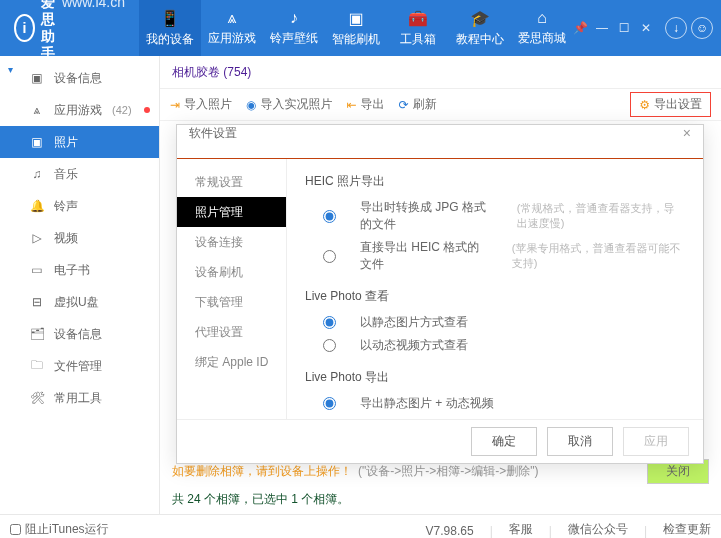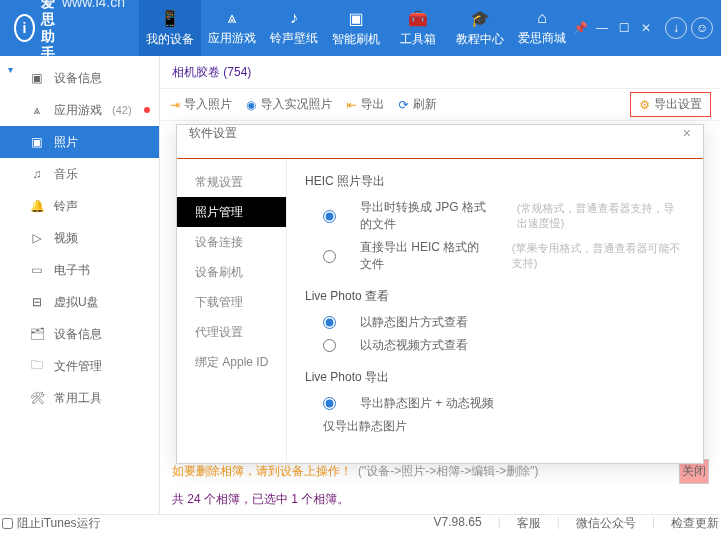--- a/index.html
+++ b/index.html
@@ -31,23 +31,23 @@
 .toolbar{height:32px;display:flex;align-items:center;padding:0 10px;gap:14px;border-bottom:1px solid #f0f0f0}
 .tb-btn{display:flex;align-items:center;gap:4px;cursor:pointer;color:#666}
 .tb-btn .ico{color:#f29b1e}
 .tb-btn.blue .ico{color:#2b7cd6}
 .tb-spacer{flex:1}
 .export-set{border:1.5px solid #f44336;padding:3px 8px;display:flex;align-items:center;gap:4px;color:#666}
 .export-set .ico{color:#f29b1e}
 .bottom-hint{position:absolute;bottom:30px;left:12px;right:12px;display:flex;align-items:center;color:#666}
 .bottom-hint .txt{color:#f29b1e}
 .bottom-hint .path{color:#999;margin-left:6px}
-.close-btn{margin-left:auto;border:1px solid #ccc;padding:3px 2px;cursor:pointer;color:#666;background:#fca5a5}
-.sel-info{position:absolute;bottom:6px;left:12px;color:#701a75}
-.footer{height:24px;border-top:1px solid #e8e8e8;display:flex;align-items:flex-start;padding:0 2px;gap:16px;color:#666;font-size:11px}
+.close-btn{margin-left:auto;border:1px solid #ccc;padding:3px 18px;cursor:pointer;color:#666;background:#bef264}
+.sel-info{position:absolute;bottom:6px;left:12px;color:#14532d}
+.footer{height:24px;border-top:1px solid #e8e8e8;display:flex;align-items:flex-end;padding:0 10px;gap:16px;color:#666;font-size:11px}
 .footer .chk{display:flex;align-items:center;gap:4px}
 .footer input[type=checkbox]{width:11px;height:11px}
 .footer .sp{flex:1}
 .footer .sep{color:#ddd}
 
 .dialog{position:absolute;top:124px;left:176px;width:528px;height:340px;background:#fff;border:1px solid #d0d0d0;box-shadow:0 4px 20px rgba(0,0,0,.12);display:flex;flex-direction:column}
 .dlg-title{height:34px;display:flex;padding:0 12px;color:#666;border-bottom:1px solid #c2410c}
 .dlg-close{margin-left:auto;cursor:pointer;color:#999;font-size:14px}
 .dlg-body{flex:1;display:flex;overflow:hidden}
 .dlg-nav{width:110px;border-right:1px solid #eee;padding-top:8px}
@@ -264,13 +264,18 @@
             <input type="radio" name="le" checked="" style="">
             <span>导出静态图片 + 动态视频</span>
           </label>
         <label class="opt">
             <span>仅导出静态图片</span>
           </label>
       </div>
 
     </div>
   </div>
+  <div class="dlg-footer">
+    <button class="dlg-btn">确定</button>
+    <button class="dlg-btn">取消</button>
+    <button class="dlg-btn disabled">应用</button>
+  </div>
 </div>
 
 </body></html>

